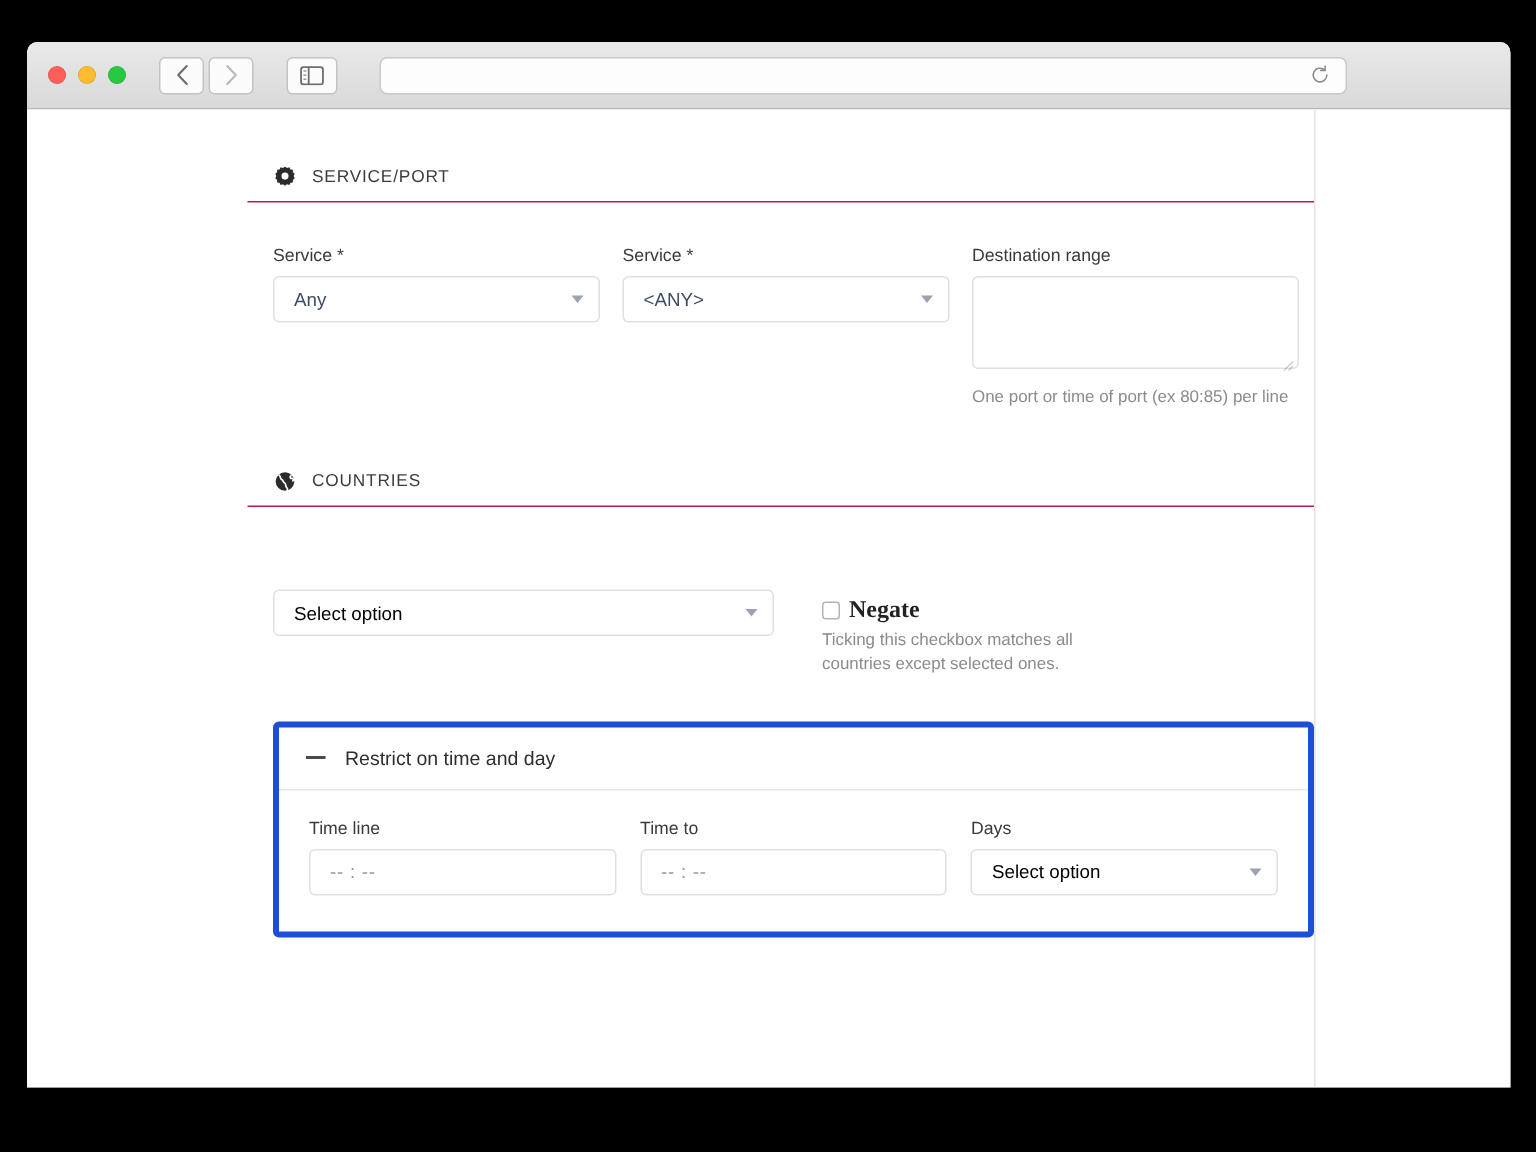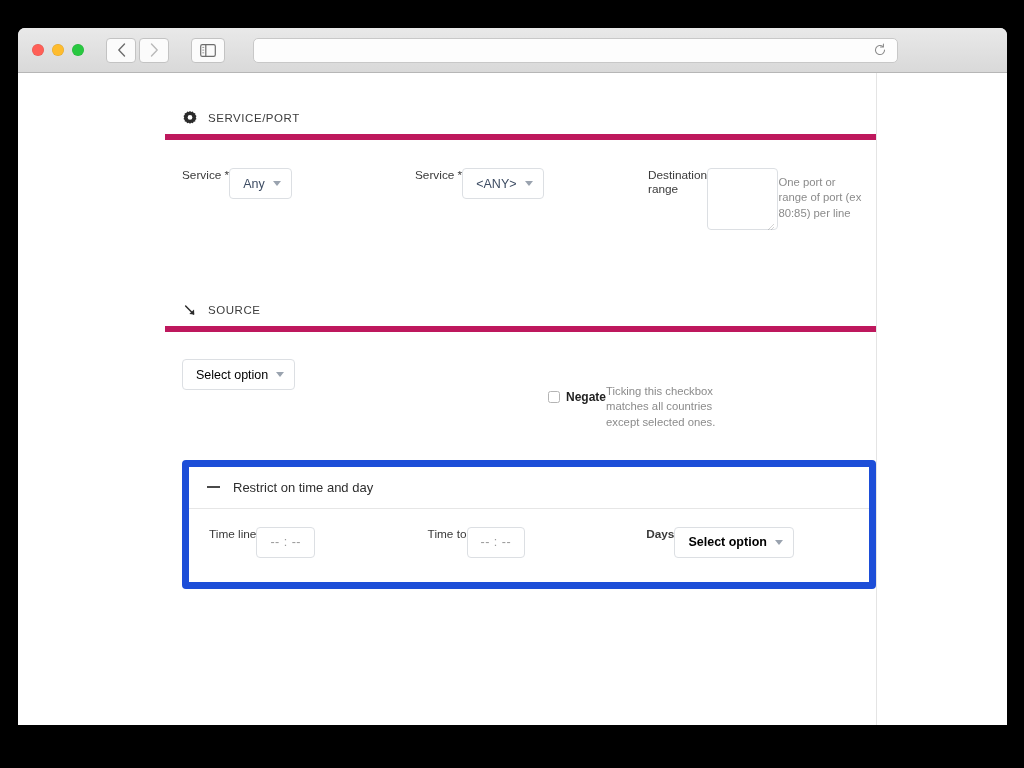--- a/index.html
+++ b/index.html
@@ -97,41 +97,41 @@
     width: 711px;
     padding: 0;
   }
 
   
   .section-head {
     display: flex;
     align-items: center;
     gap: 11px;
     padding: 0 0 9px 17px;
-    border-bottom: 6px solid #be185d;
+    border-bottom: 1px solid #be185d;
     margin: 0 0 0 0;
   }
   .section-head .sec-icon {
     width: 15px; height: 15px;
     display: flex; align-items: center; justify-content: center;
     color: #2b2b2b;
     flex: 0 0 auto;
   }
   .section-head .sec-title {
     font-size: 11.5px;
     letter-spacing: .55px;
     color: #3c3c3c;
     font-weight: 400;
   }
 
   .row {
     display: flex;
     padding-left: 17px;
   }
-  .field { display: flex; }
+  .field { display: flex; flex-direction: column; }
   .flabel {
     font-size: 11.8px;
     color: #3a3a3a;
     margin-bottom: 7px;
   }
 
   .select-box, .text-input, .textarea-box {
     border: 1px solid #dcdfe3;
     border-radius: 4px;
     background: #fff;
@@ -182,26 +182,26 @@
   .cb-row { display: flex; align-items: center; gap: 6px; }
   .cb {
     width: 12px; height: 12px;
     border: 1px solid #b4b4b4;
     border-radius: 2.5px;
     background: #fff;
     flex: 0 0 auto;
     display: inline-block;
     position: relative;
   }
-  .cb-label { font-size: 12px; color: #222; }
+  .cb-label { font-size: 16px; color: #222; font-family: Liberation Serif, serif; }
   .cb-label.bold { font-weight: bold; }
 
   
   .panel {
-    border: 7px solid #1d4ed8;
+    border: 4px solid #1d4ed8;
     border-radius: 4px;
     margin-left: 17px;
     background: #fff;
   }
   .panel-head {
     display: flex;
     align-items: center;
     gap: 13px;
     padding: 13px 18px;
     border-bottom: 1px solid #e6e6e6;
@@ -305,52 +305,53 @@
         </div>
         <div style="width:15px;"></div>
         <div class="field" style="width:218px;">
           <span class="flabel">Destination range</span>
           <div class="ta-wrap">
             <textarea class="textarea-box" style=""></textarea>
             <svg class="ta-grip" viewBox="0 0 8 8">
               <path d="M7 1 L1 7 M7 4 L4 7" stroke="#888" stroke-width="0.8" fill="none"></path>
             </svg>
           </div>
-          <span class="help-text">One port or range of port (ex 80:85) per line</span>
+          <span class="help-text">One port or time of port (ex 80:85) per line</span>
         </div>
       </div>
 
       <div style="height:40px;"></div>
-
-      <div style="height:28px;"></div>
       <div class="section-head">
         <span class="sec-icon">
           <svg width="14" height="14" viewBox="0 0 16 16">
-            <path d="M3 3.5 L12 12.5" stroke="#2b2b2b" stroke-width="1.7" stroke-linecap="round"></path>
-            <path d="M12.6 7.3 L12.9 13 L7.2 12.7 Z" fill="#2b2b2b"></path>
+            <circle cx="8" cy="8" r="7.1" fill="#2b2b2b"></circle>
+            <path d="M3.5 3.2 C5 4.4 4.2 6.2 5.6 6.6 C7 7 6.2 8.5 7.6 9 C9 9.5 8 11.5 9.3 12.6 C10.6 13.7 9.5 15 9.5 15" fill="none" stroke="#fff" stroke-width="1.3" stroke-linecap="round"></path>
+            <path d="M12.6 3.6 C11.4 4.2 11.9 5.8 13.1 5.6 C14.3 5.4 14.8 6.9 14 7.6" fill="none" stroke="#fff" stroke-width="1.3" stroke-linecap="round"></path>
           </svg>
         </span>
-        <span class="sec-title">SOURCE</span>
-      </div>
+        <span class="sec-title">COUNTRIES</span>
+      </div>
+
+      <div style="height:28px;"></div>
 
       <div style="height:27px;"></div>
       <div class="row">
         <div class="field" style="width:334px;">
           <div class="select-box">
             <span class="val placeholder">Select option</span>
             <span class="caret"></span>
           </div>
         </div>
         <div style="width:32px;"></div>
         <div class="field" style="width:170px; padding-top:5px;">
           <div class="cb-row">
             <span class="cb"></span>
             <span class="cb-label bold">Negate</span>
           </div>
-          <span class="help-text" style="margin-top:20px;">Ticking this checkbox matches all countries except selected ones.</span>
+          <span class="help-text" style="margin-top:4px;">Ticking this checkbox matches all countries except selected ones.</span>
         </div>
       </div>
 
       <div style="height:30px;"></div>
       <div class="panel" style="width:694px;">
         <div class="panel-head">
           <span class="minus"></span>
           <span class="panel-title">Restrict on time and day</span>
         </div>
         <div class="panel-body">
@@ -361,21 +362,21 @@
             </div>
           </div>
           <div style="width:16px;"></div>
           <div class="field" style="width:205px;">
             <span class="flabel">Time to</span>
             <div class="select-box time-input">
               <span class="val">--  :  --</span>
             </div>
           </div>
           <div style="width:16px;"></div>
-          <div class="field" style="width:205px;font-weight:bold;">
+          <div class="field" style="width:205px;">
             <span class="flabel">Days</span>
             <div class="select-box">
               <span class="val placeholder">Select option</span>
               <span class="caret"></span>
             </div>
           </div>
         </div>
       </div>
 
       <div style="height:28px;"></div>

